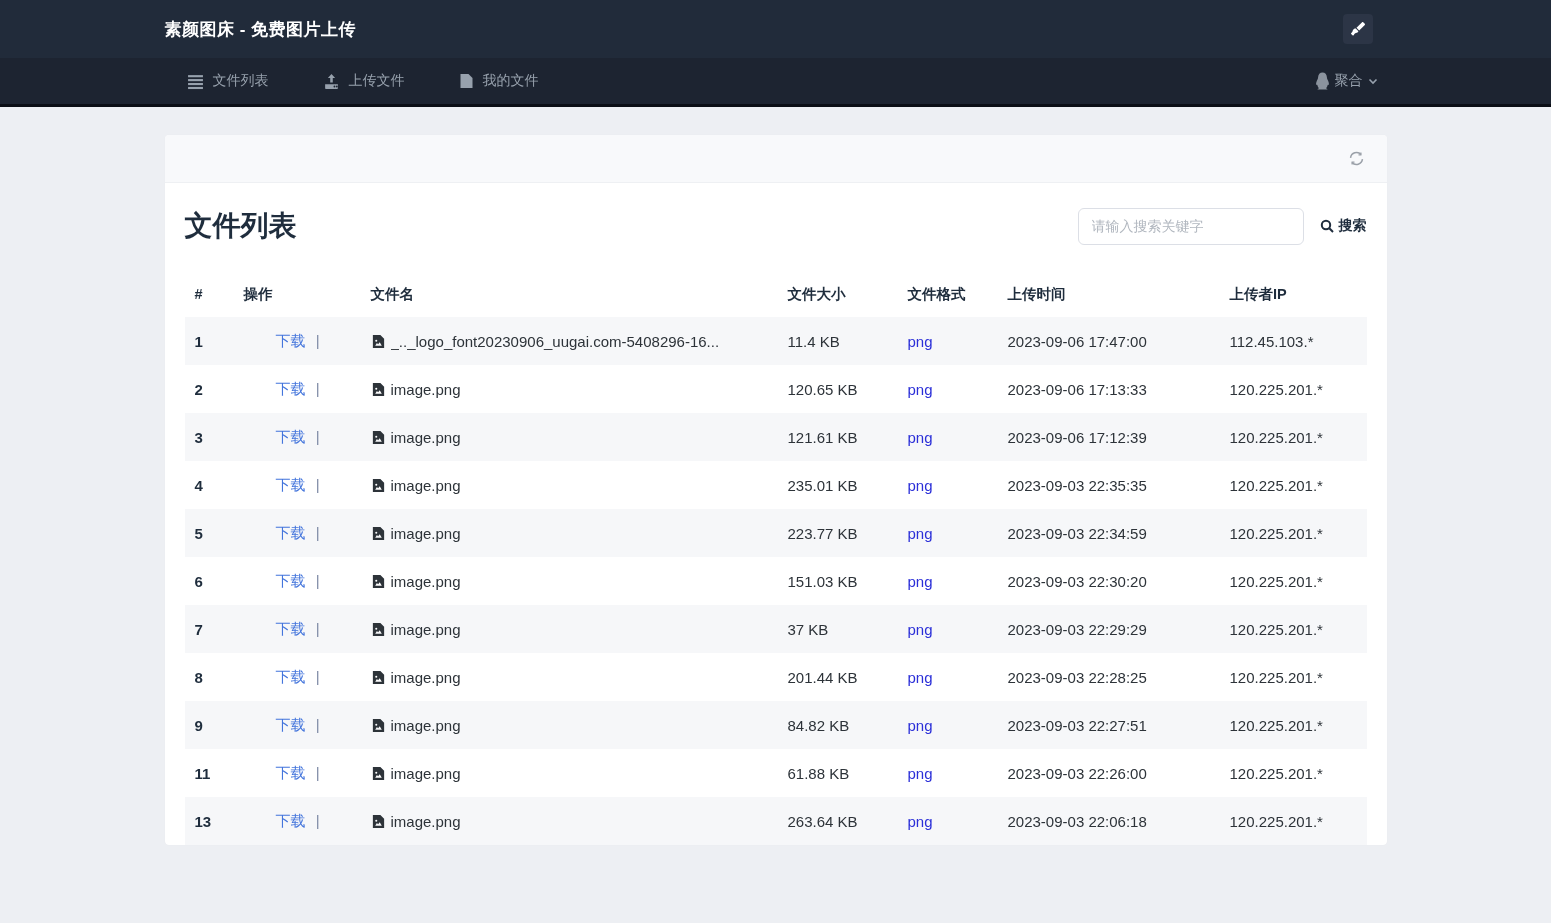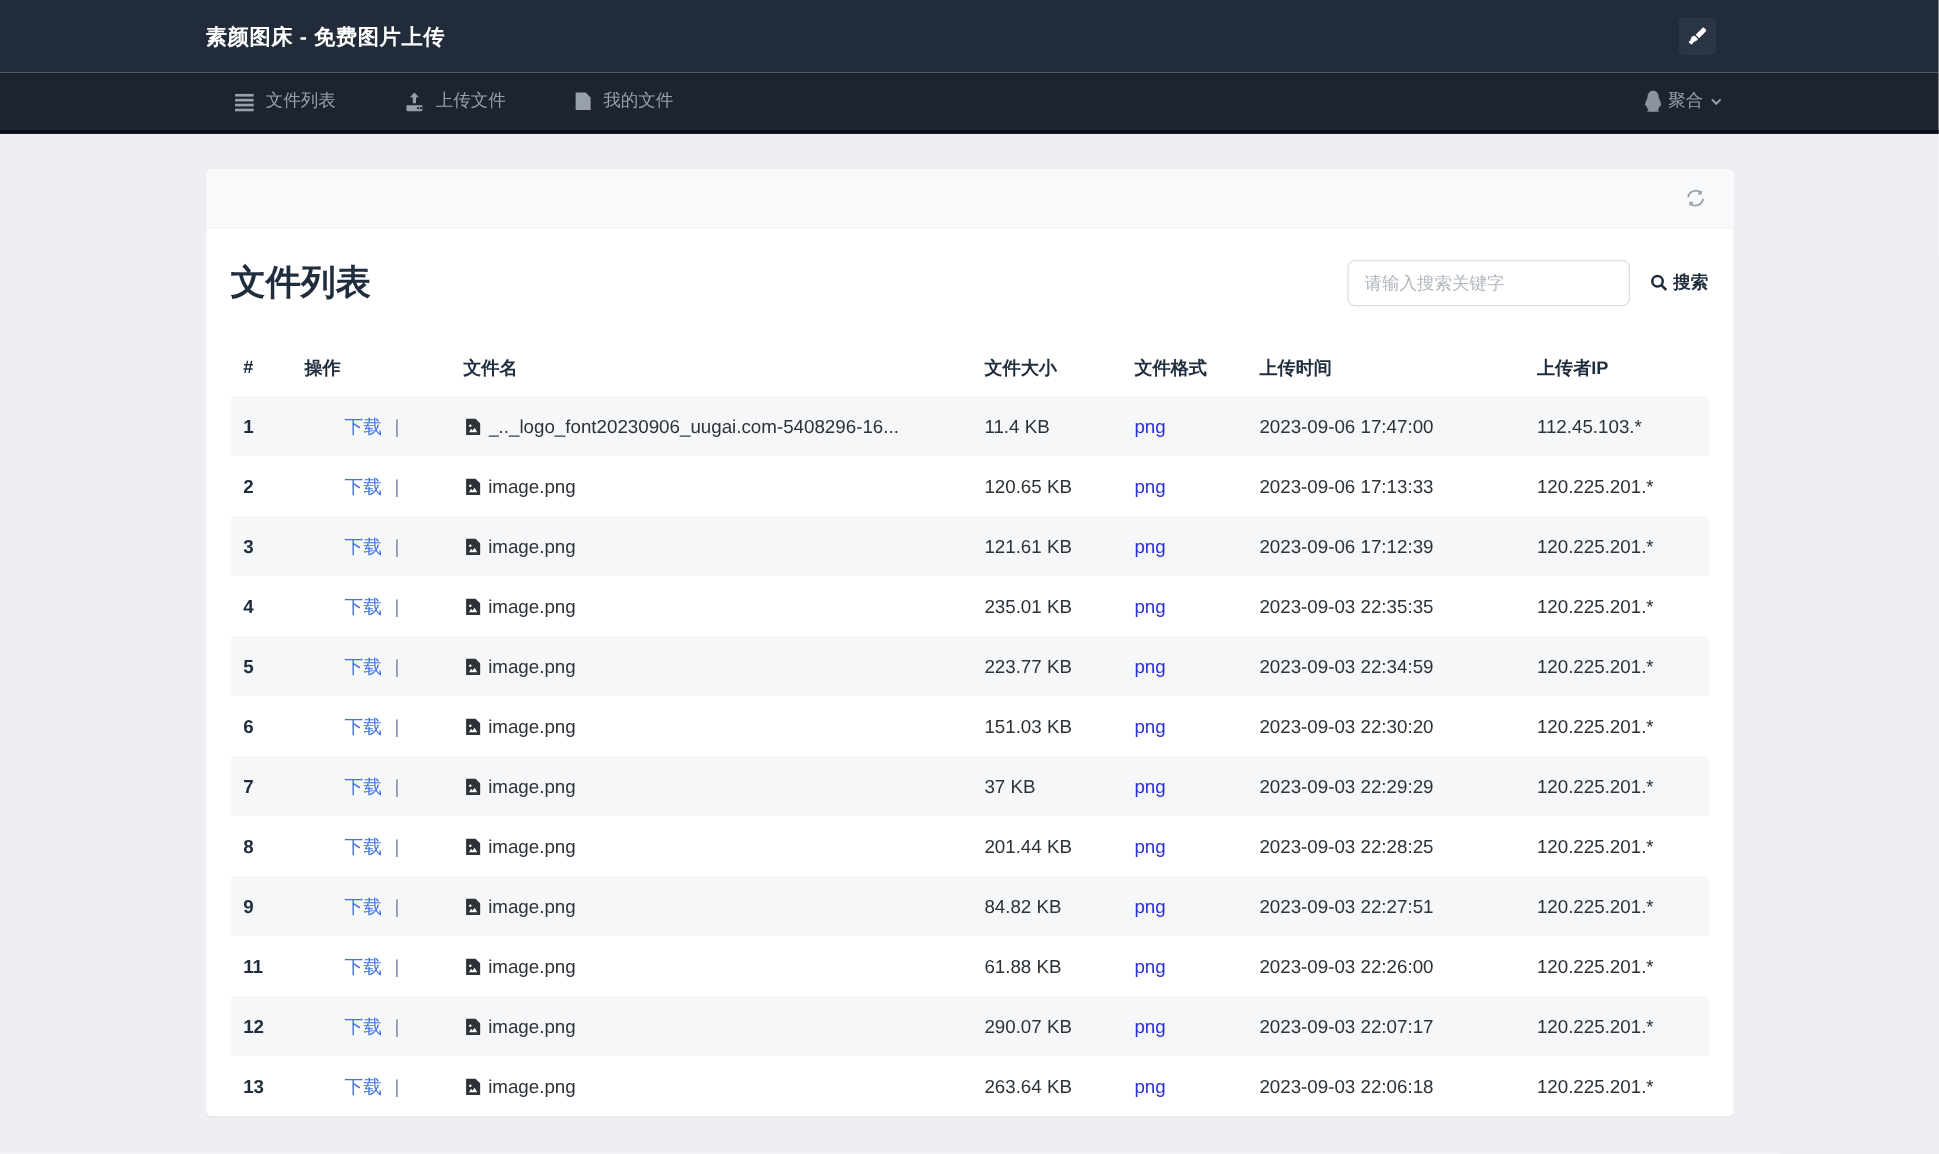--- a/index.html
+++ b/index.html
@@ -401,40 +401,20 @@
         </span>
         <span>image.png</span>
       </span>
     </td>
     <td>61.88 KB</td>
     <td><a class="format">png</a></td>
     <td>2023-09-03 22:26:00</td>
     <td>120.225.201.*</td>
   </tr>
 
-  <tr>
-    <td class="idx">12</td>
-    <td>
-      <a class="action">下载</a><span class="sep"> | </span><a class="action">查看</a>
-    </td>
-    <td>
-      <span class="fname">
-        <span style="display:flex;">
-          <svg width="15" height="15" viewBox="0 0 16 16" fill="#2d3339">
-            <path d="M2 1h8l4 4v10H2V1zm2.5 11.5h7L9.3 8.8 7.6 11 6.3 9.7l-1.8 2.8zM5.6 8.2a1.1 1.1 0 1 0 0-2.2 1.1 1.1 0 0 0 0 2.2z" fill-rule="evenodd"></path>
-          </svg>
-        </span>
-        <span>image.png</span>
-      </span>
-    </td>
-    <td>290.07 KB</td>
-    <td><a class="format">png</a></td>
-    <td>2023-09-03 22:07:17</td>
-    <td>120.225.201.*</td>
-  </tr>
 
   <tr>
     <td class="idx">13</td>
     <td>
       <a class="action">下载</a><span class="sep"> | </span><a class="action">查看</a>
     </td>
     <td>
       <span class="fname">
         <span style="display:flex;">
           <svg width="15" height="15" viewBox="0 0 16 16" fill="#2d3339">

